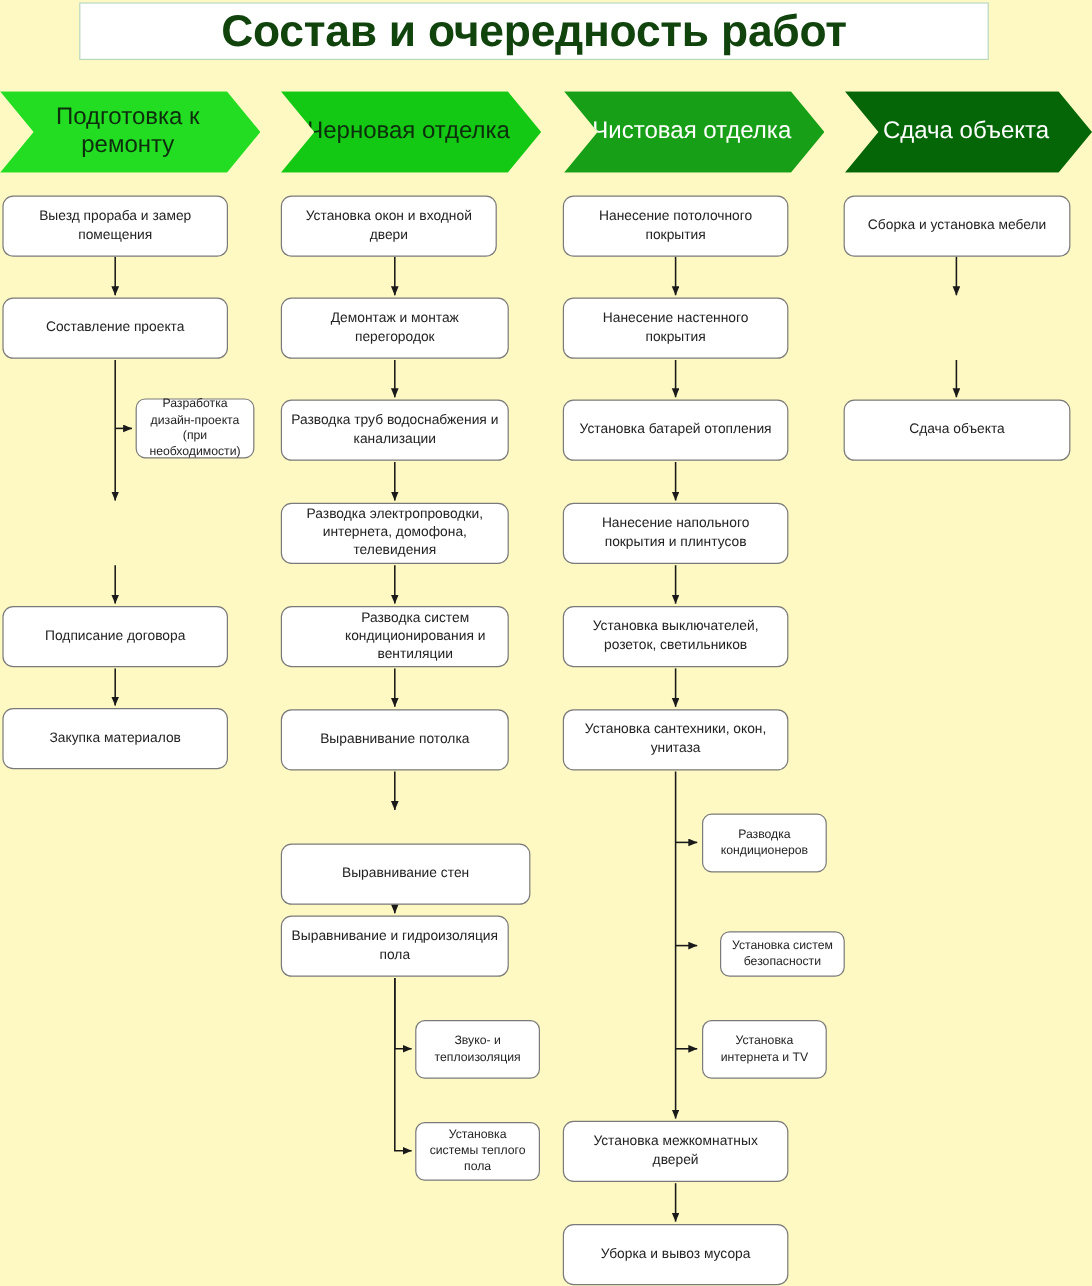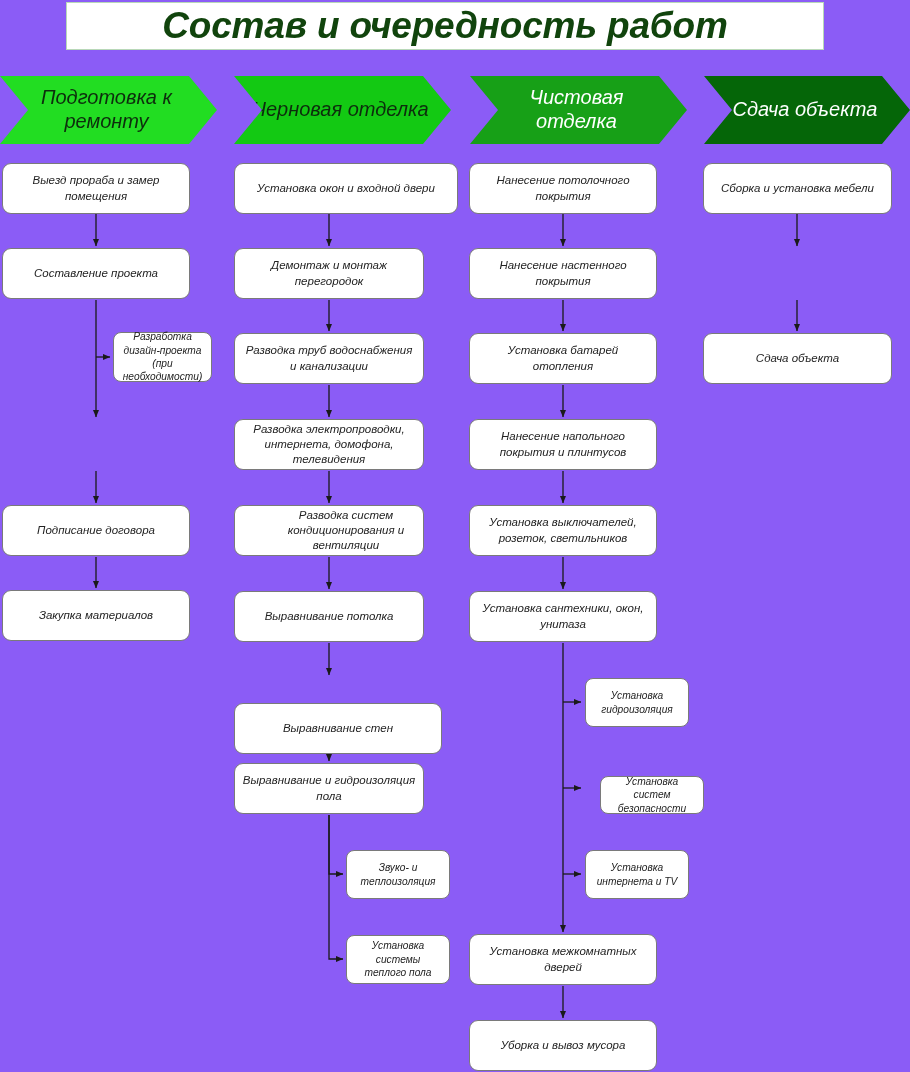--- a/index.html
+++ b/index.html
@@ -4,24 +4,23 @@
 <style>
   html, body {
     margin: 0;
     padding: 0;
     background: #ffffff;
   }
   #page {
     position: relative;
     width: 910px;
     height: 1072px;
-    background: #8b5cf6;
+    background: #fef9c3;
     font-family: "Liberation Sans", sans-serif;
     overflow: hidden;
-    font-style: italic;
   }
 
   
   #title-box {
     position: absolute;
     left: 66px;
     top: 2px;
     width: 758px;
     height: 48px;
     border: 1px solid #b8d8b8;
@@ -164,21 +163,21 @@
   <div class="fbox small" style="left:113px; top:332px; width:99px; height:50px;">
       <span>Разработка дизайн-проекта (при необходимости)</span>
     </div>
   <div class="fbox" style="left:2px;  top:505px; width:188px; height:51px;">
       <span>Подписание договора</span>
     </div>
   <div class="fbox" style="left:2px;  top:590px; width:188px; height:51px;">
       <span>Закупка материалов</span>
     </div>
 
-  <div class="fbox" style="left:234px; top:163px; width:224px; height:51px;text-align:center;">
+  <div class="fbox" style="left:234px; top:163px; width:180px; height:51px;text-align:center;">
       <span>Установка окон и входной двери</span>
     </div>
   <div class="fbox" style="left:234px; top:248px; width:190px; height:51px;">
       <span>Демонтаж и монтаж перегородок</span>
     </div>
   <div class="fbox" style="left:234px; top:419px; width:190px; height:51px;">
       <span>Разводка электропроводки, интернета, домофона, телевидения</span>
     </div>
   <div class="fbox" style="left:234px; top:333px; width:190px; height:51px;">
       <span>Разводка труб водоснабжения и канализации</span>
@@ -214,21 +213,21 @@
   <div class="fbox" style="left:469px; top:419px; width:188px; height:51px;">
       <span>Нанесение напольного покрытия и плинтусов</span>
     </div>
   <div class="fbox" style="left:469px; top:505px; width:188px; height:51px;">
       <span>Установка выключателей, розеток, светильников</span>
     </div>
   <div class="fbox" style="left:469px; top:591px; width:188px; height:51px;">
       <span>Установка сантехники, окон, унитаза</span>
     </div>
   <div class="fbox small" style="left:585px; top:678px; width:104px; height:49px;">
-      <span>Установка гидроизоляция</span>
+      <span>Разводка кондиционеров</span>
     </div>
   <div class="fbox small" style="left:600px; top:764px; width:104px; height:38px;margin-top:12px;">
       <span>Установка систем безопасности</span>
     </div>
   <div class="fbox small" style="left:585px; top:850px; width:104px; height:49px;">
       <span>Установка интернета и TV</span>
     </div>
   <div class="fbox" style="left:469px; top:934px; width:188px; height:51px;">
       <span>Установка межкомнатных дверей</span>
     </div>

